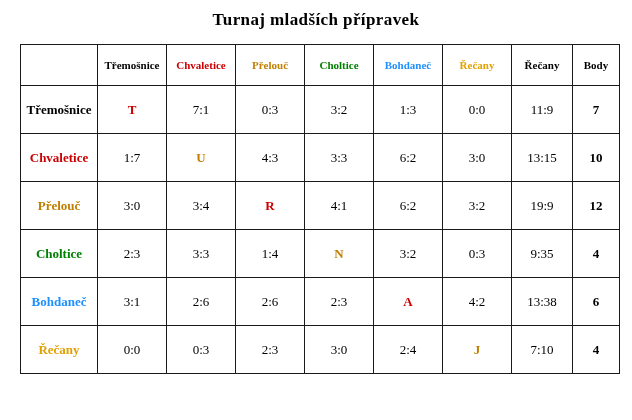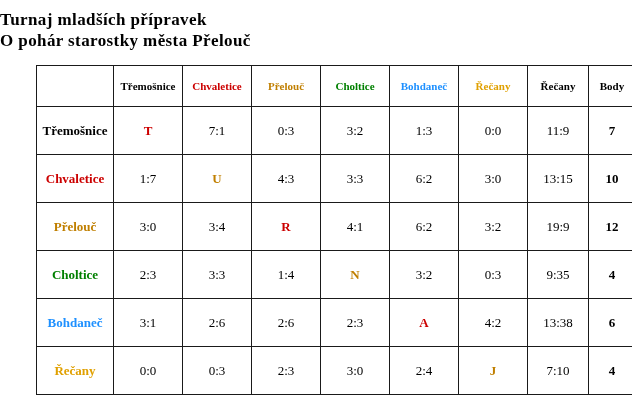--- a/index.html
+++ b/index.html
@@ -14,31 +14,32 @@
     color: #000000;
     overflow: hidden;
   }
   .page {
     position: relative;
     width: 632px;
     height: 420px;
     box-sizing: border-box;
   }
   .title-block {
+    text-align: center;
     padding-top: 9px;
   }
   .title-line {
     font-family: "Liberation Serif", serif;
     font-weight: bold;
     font-size: 17px;
     letter-spacing: 0.4px;
     line-height: 21px;
   }
   .table-wrap {
-    margin: 14px 36px 0 36px;
+    margin: 14px 36px 0 20px;
   }
   table.standings {
     border-collapse: collapse;
     width: 560px;
     table-layout: fixed;
   }
   table.standings th,
   table.standings td {
     border: 1px solid #1a1a1a;
     text-align: center;
@@ -84,21 +85,20 @@
   .outer-top   { border-top-width: 2px; }
   .outer-bottom{ border-bottom-width: 2px; }
 </style>
 </head>
 <body>
 
 <div class="page">
 
   <div class="title-block">
     <div class="title-line">Turnaj mladších přípravek</div>
-    <div class="title-line">O pohár starostky města Přelouč</div>
   </div>
 
   <div class="table-wrap">
     <table class="standings">
       <thead>
         <tr>
           <th class="col-team outer-left outer-top"></th>
           <th class="col-opp outer-top hdr-team-name" style="color:#000000">Třemošnice</th>
           <th class="col-opp outer-top hdr-team-name" style="color:#cc0000">Chvaletice</th>
           <th class="col-opp outer-top hdr-team-name" style="color:#c07f00">Přelouč</th>

